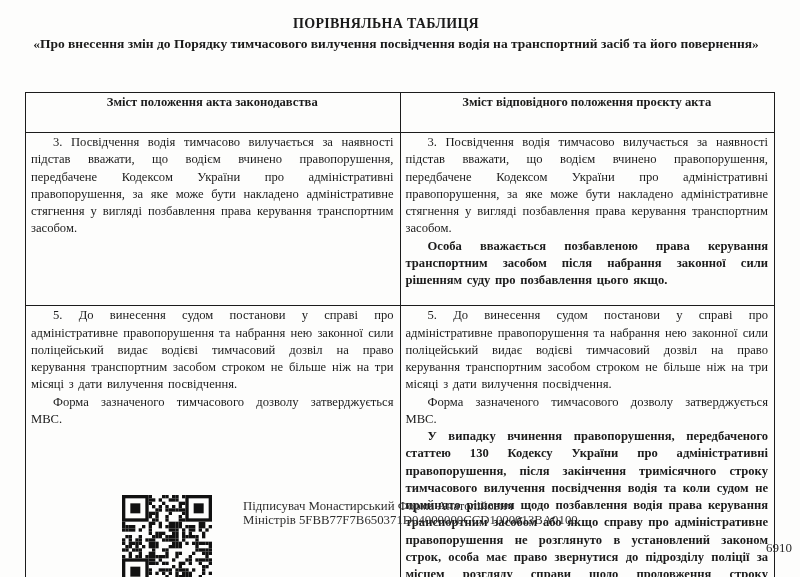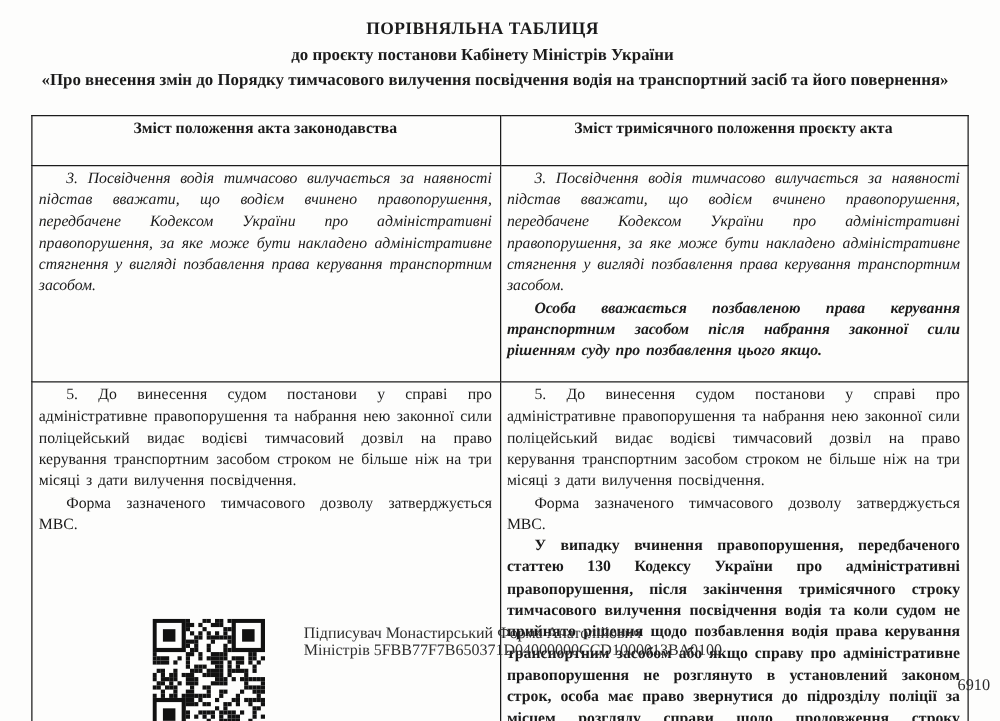--- a/index.html
+++ b/index.html
@@ -35,21 +35,21 @@
     font-size:13px;font-weight:bold;text-align:center;
     height:22px;vertical-align:middle;padding:2px 4px;
   }
   td p{
     margin:0;
     text-indent:22px;
     text-align:justify;
     word-spacing:1.5px;
   }
   td p.b{font-weight:bold;}
-  .row1{height:137px;font-style:italic;}
+  .row1{height:137px;}
   .row2{height:293px;}
   .sig-stamp{
     position:absolute;left:243px;top:500px;
     font-size:12.8px;line-height:1.06;
     color:#2e2e2e;white-space:nowrap;
     pointer-events:none;
   }
   .qr{
     position:absolute;left:122px;top:495px;
     width:90px;height:90px;
@@ -59,33 +59,32 @@
     font-size:13px;color:#2b2b2b;
   }
 </style>
 </head>
 <body>
 
 <div class="page">
 
   <div class="title-block">
     <p class="title-line1">ПОРІВНЯЛЬНА ТАБЛИЦЯ</p>
-    <p class="title-line2">до проєкту постанови Кабінету Міністрів України</p>
     <p class="title-line3">«Про внесення змін до Порядку тимчасового вилучення посвідчення водія на транспортний засіб та його повернення»</p>
   </div>
 
   <table class="cmp">
     <colgroup>
         <col style="width:50%">
         <col style="width:50%">
       </colgroup>
     <tbody>
         <tr>
       <th class="col-h">Зміст положення акта законодавства</th>
-      <th class="col-h">Зміст тримісячного положення проєкту акта</th>
+      <th class="col-h">Зміст відповідного положення проєкту акта</th>
     </tr>
     <tr class="row1">
       <td>
         <p>3. Посвідчення водія тимчасово вилучається за наявності підстав вважати, що водієм вчинено правопорушення, передбачене Кодексом України про адміністративні правопорушення, за яке може бути накладено адміністративне стягнення у вигляді позбавлення права керування транспортним засобом.</p>
       </td>
       <td>
         <p>3. Посвідчення водія тимчасово вилучається за наявності підстав вважати, що водієм вчинено правопорушення, передбачене Кодексом України про адміністративні правопорушення, за яке може бути накладено адміністративне стягнення у вигляді позбавлення права керування транспортним засобом.</p>
         <p class="b">Особа вважається позбавленою права керування транспортним засобом після набрання законної сили рішенням суду про позбавлення цього якщо.</p>
       </td>
     </tr>

